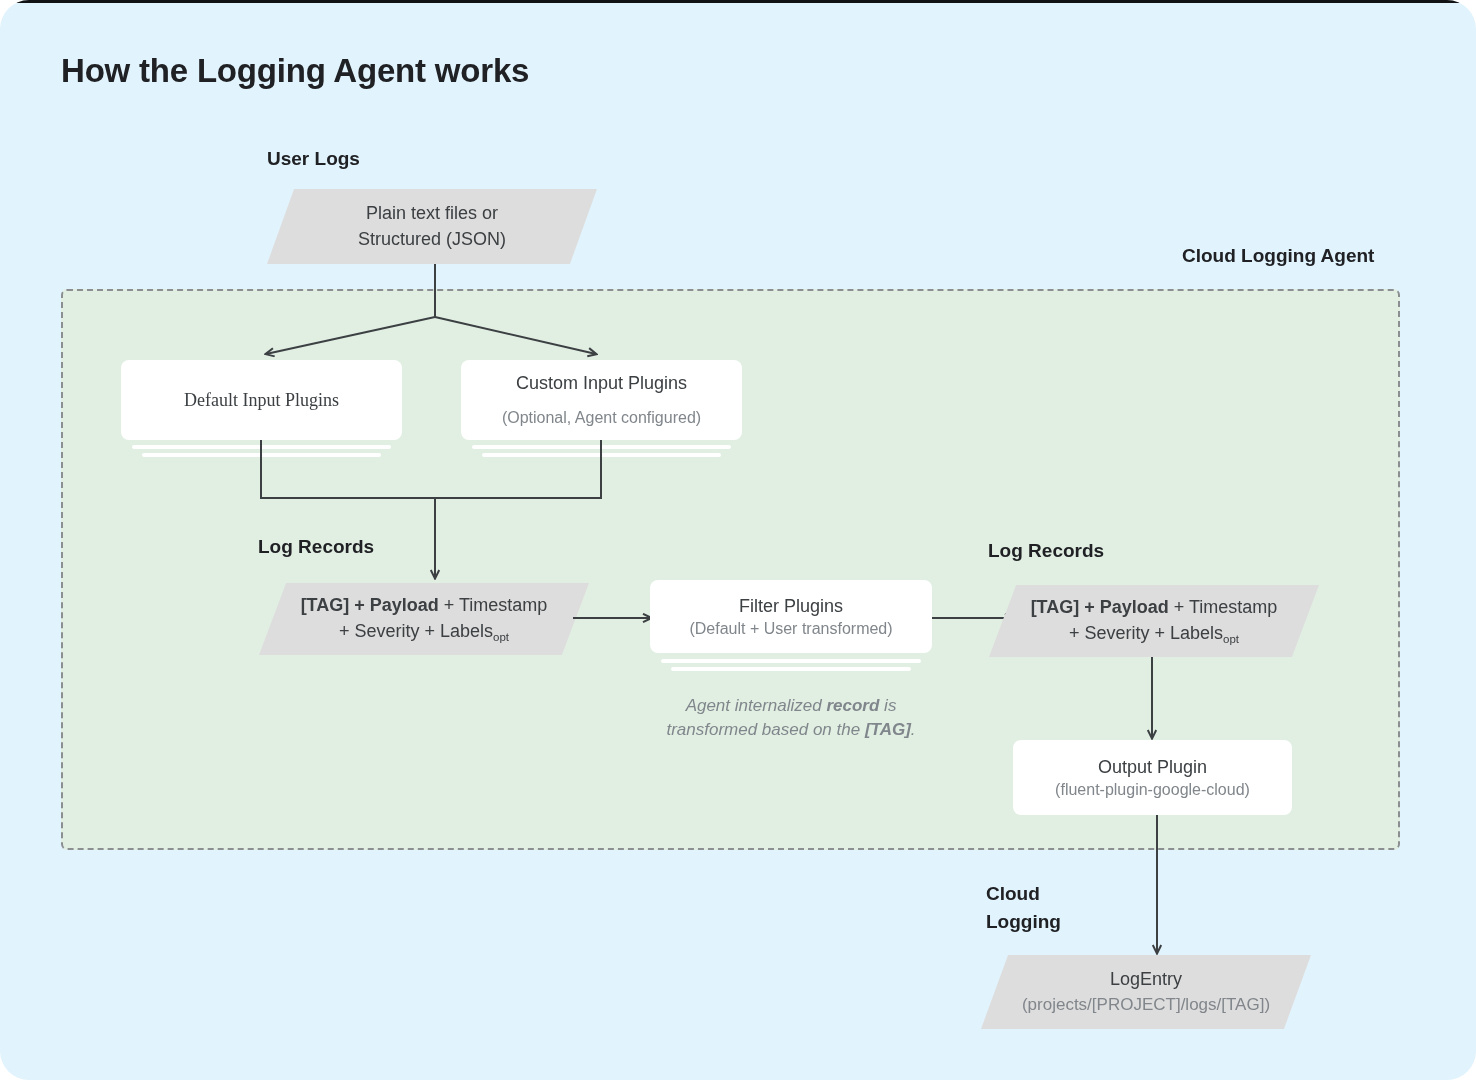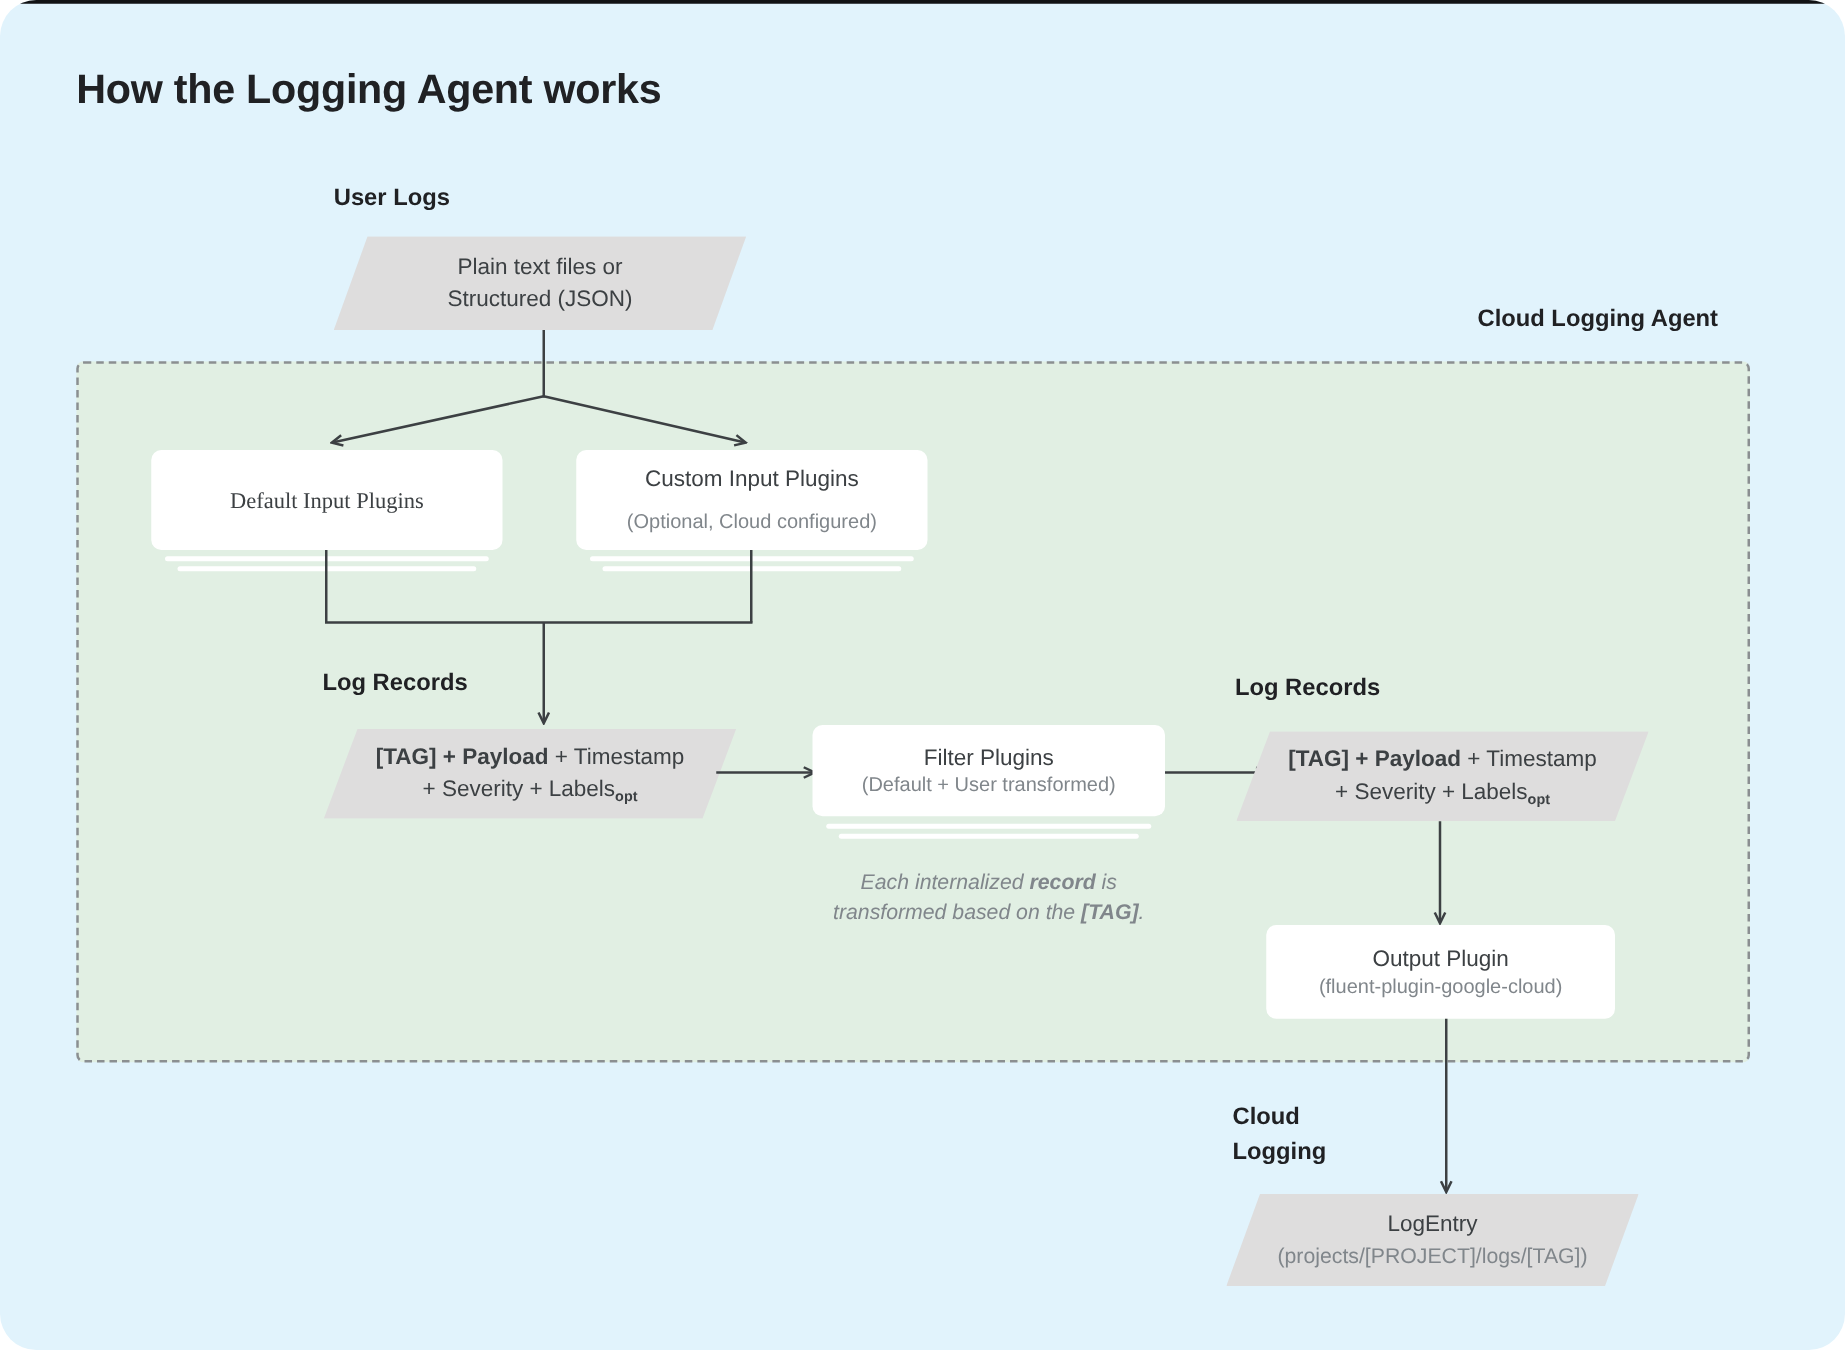--- a/index.html
+++ b/index.html
@@ -75,21 +75,20 @@
     font-size: 17px;
     color: #80868b;
     line-height: 1.42;
   }
   .para b { font-weight: bold; color: #3c4043; }
   .para sub {
     font-size: 11.5px;
     vertical-align: baseline;
     position: relative;
     top: 4px;
-    font-weight: bold;
   }
   
   .card {
     position: absolute;
     background: #ffffff;
     border-radius: 8px;
     display: flex;
     flex-direction: column;
     align-items: center;
     justify-content: center;
@@ -168,21 +167,21 @@
   </svg>
 
   <div class="card" style="left:121px; top:360px; width:281px; height:80px;font-family:Liberation Serif, serif;">
     <div class="title">Default Input Plugins</div>
   </div>
   <div class="stack-line" style="left:132px; top:445px; width:259px;"></div>
   <div class="stack-line" style="left:142px; top:453px; width:239px;"></div>
 
   <div class="card" style="left:461px; top:360px; width:281px; height:80px;gap:12px;">
     <div class="title">Custom Input Plugins</div>
-    <div class="sub">(Optional, Cloud configured)</div>
+    <div class="sub">(Optional, Agent configured)</div>
   </div>
   <div class="stack-line" style="left:472px; top:445px; width:259px;"></div>
   <div class="stack-line" style="left:482px; top:453px; width:239px;"></div>
 
   <div class="vline" style="left:260px; top:440px; height:58px;"></div>
   <div class="vline" style="left:600px; top:440px; height:58px;"></div>
   <div class="hline" style="left:260px; top:497px; width:342px;"></div>
 
   <svg class="arrow" style="left:0px; top:0px; width:1476px; height:1080px;">
     <line x1="435" y1="498" x2="435" y2="578" stroke="#3c4043" stroke-width="2" marker-end="url(#ah)"></line>
@@ -202,21 +201,21 @@
   </svg>
 
   <div class="card" style="left:650px; top:580px; width:282px; height:73px;">
     <div class="title">Filter Plugins</div>
     <div class="sub">(Default + User transformed)</div>
   </div>
   <div class="stack-line" style="left:661px; top:659px; width:260px;"></div>
   <div class="stack-line" style="left:671px; top:667px; width:240px;"></div>
 
   <div class="note" style="left:641px; top:694px; width:300px;">
-    <span>Each internalized </span><b>record</b><span> is transformed based on the </span><b>[TAG]</b><span>.</span>
+    <span>Agent internalized </span><b>record</b><span> is transformed based on the </span><b>[TAG]</b><span>.</span>
   </div>
 
   <svg class="arrow" style="left:0px; top:0px; width:1476px; height:1080px;">
     <line x1="932" y1="618" x2="1013" y2="618" stroke="#3c4043" stroke-width="2" marker-end="url(#ah)"></line>
   </svg>
 
   <div class="group-label" style="left:988px; top:537px;">Log Records</div>
 
   <div class="para" style="left:989px; top:585px; width:330px; height:72px;">
     <div class="inner">

